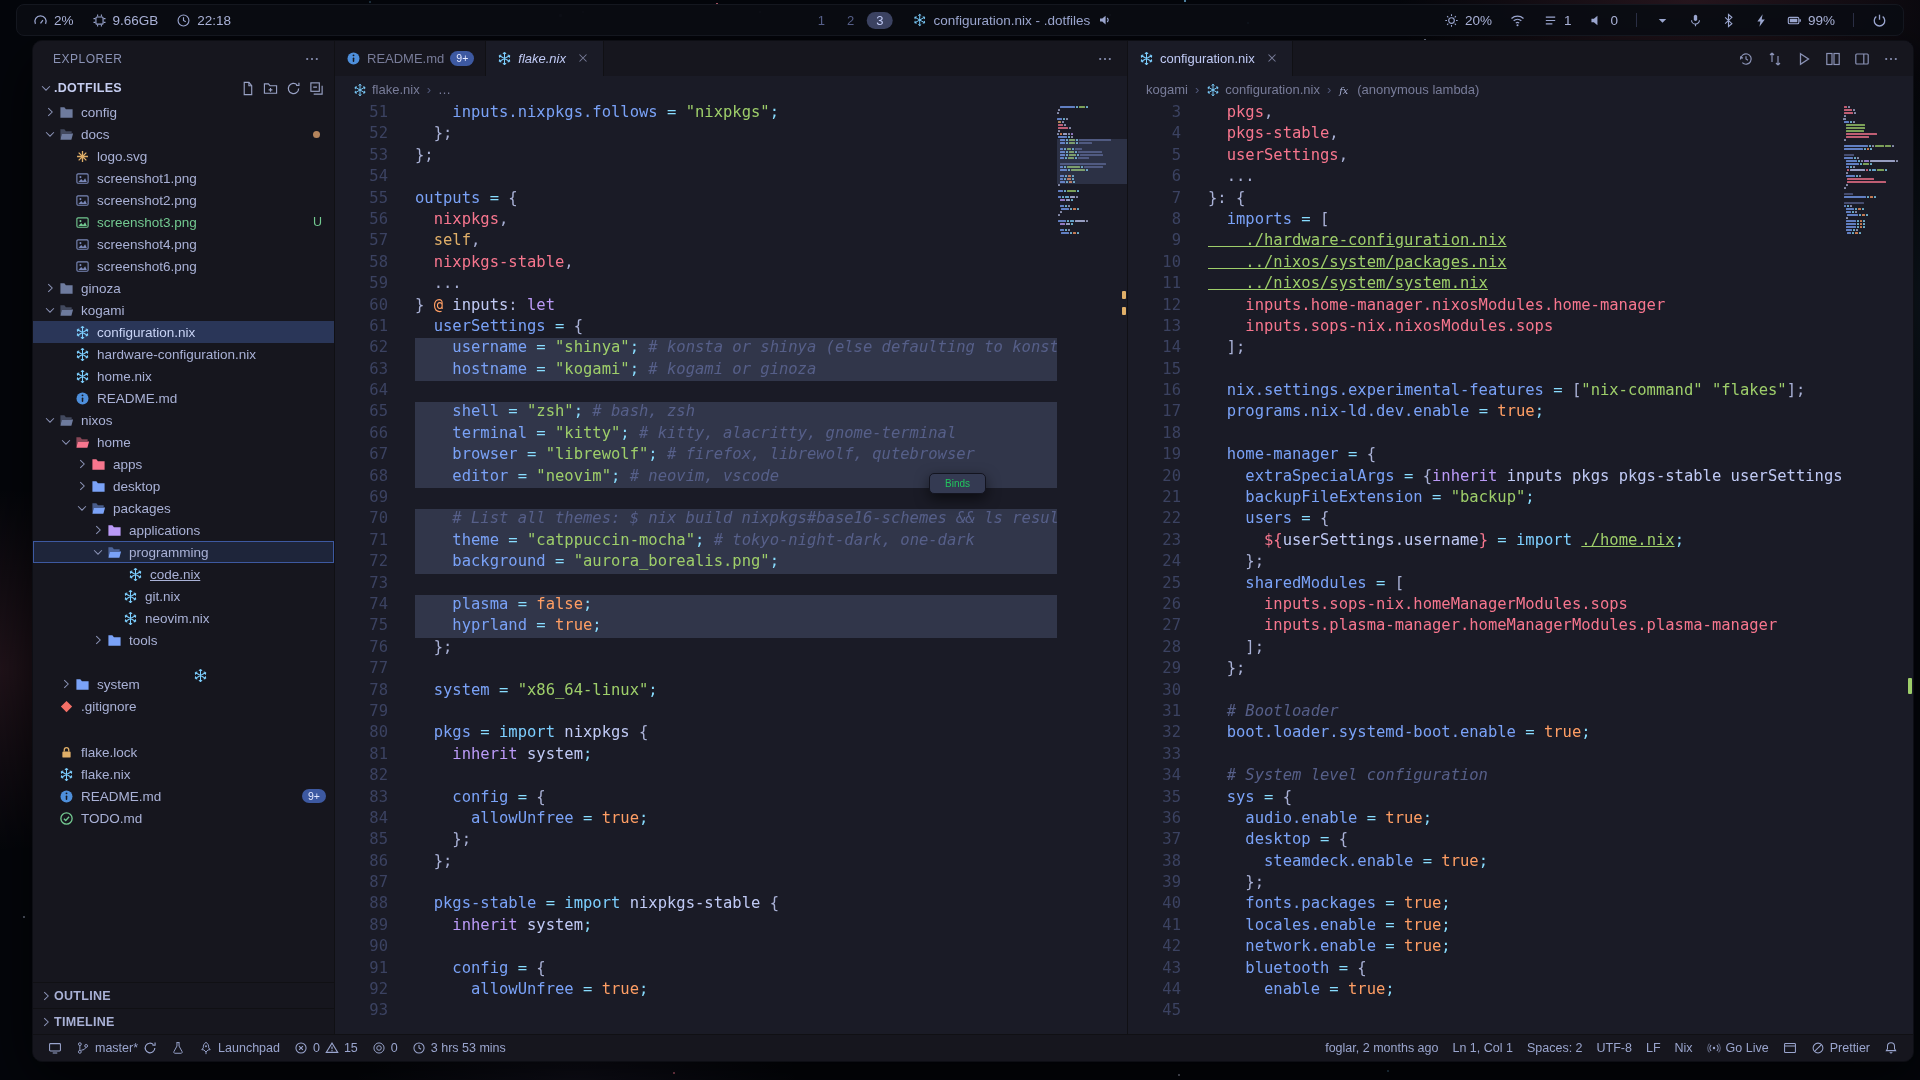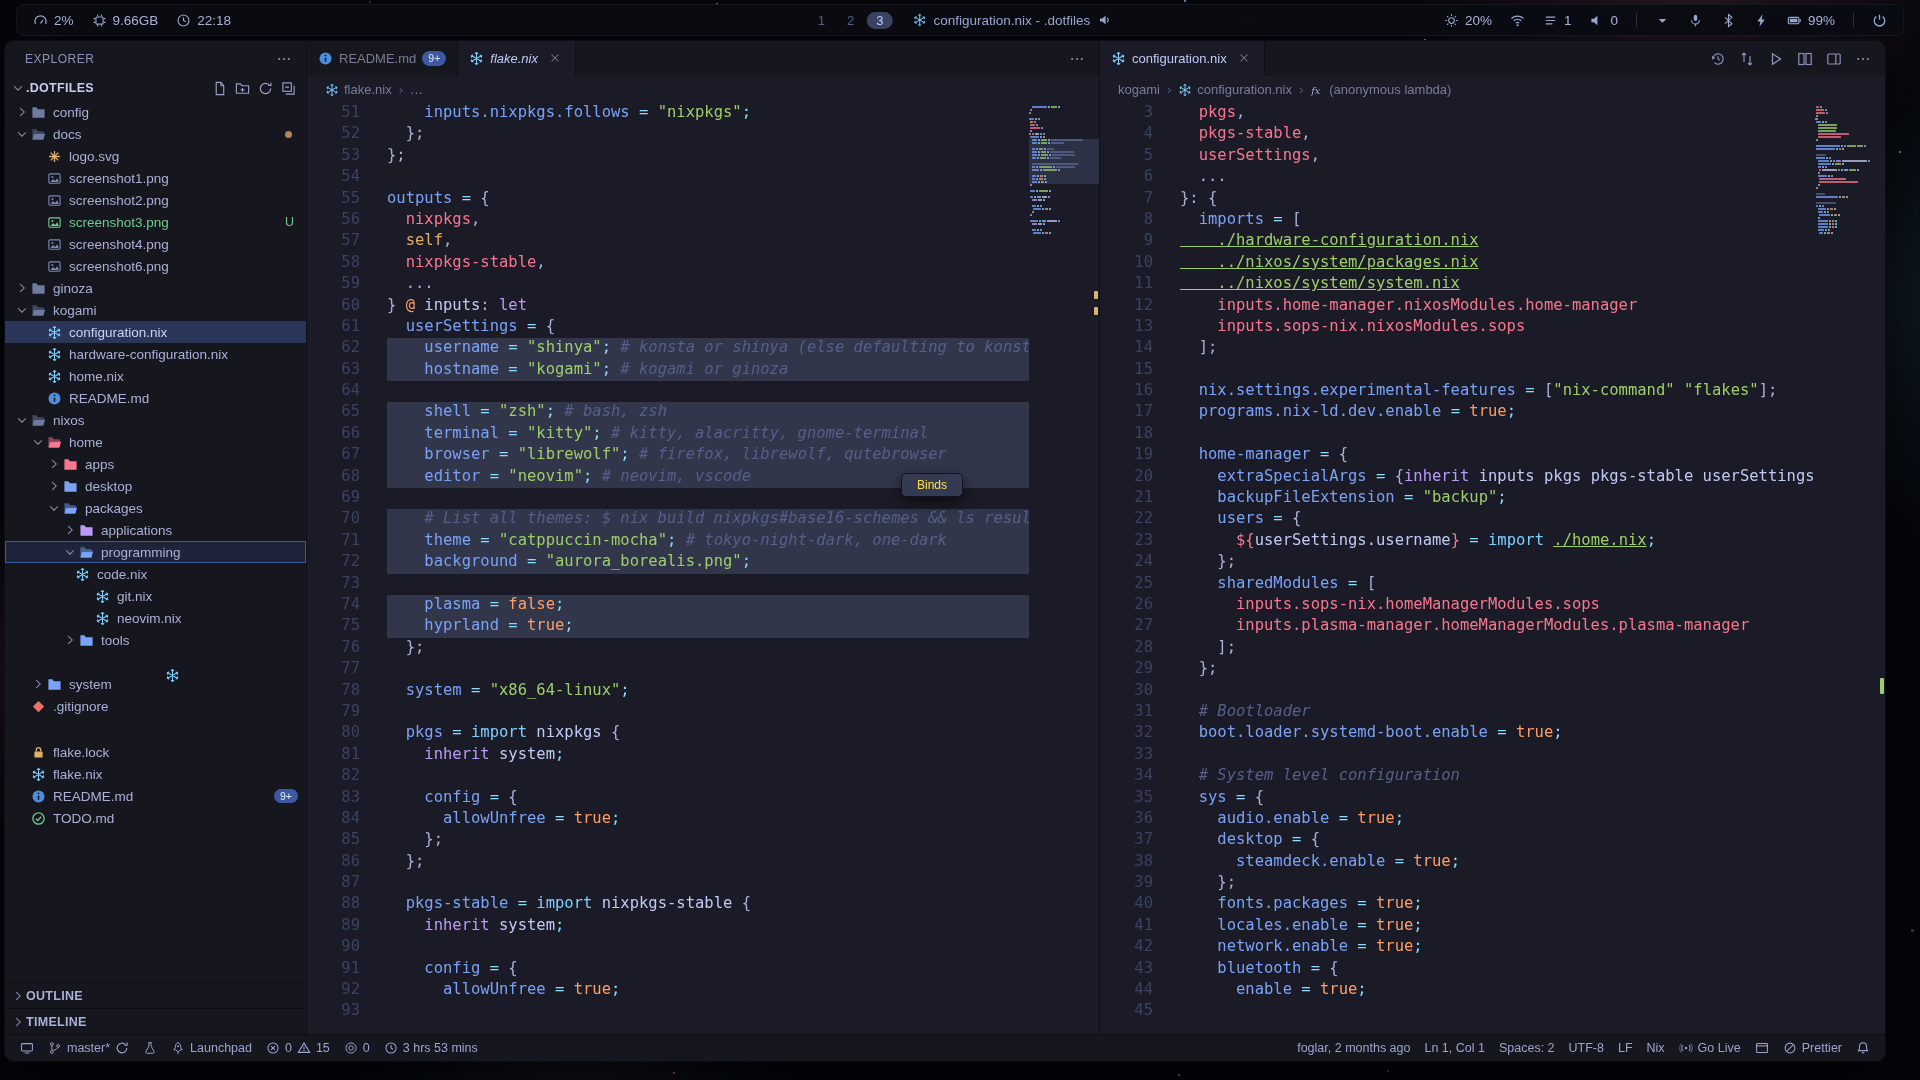--- a/index.html
+++ b/index.html
@@ -20,21 +20,21 @@
   .tb-center{position:absolute;left:50%;top:0;height:100%;transform:translateX(-50%);display:flex;align-items:center;gap:20px}
   .ws-group{display:flex;gap:4px;align-items:center}
   .ws{color:#565f89;padding:1px 9px;font-size:13px}
   .ws.active{background:#3b4261;color:#c0caf5;border-radius:10px}
   .title{display:flex;align-items:center;gap:7px;color:#9aa5ce}
   .title .icon{width:14px;height:14px;display:inline-flex;color:#7dcfff}
   .title .icon svg{width:100%;height:100%}
   .title .icon.spk{color:#9aa5ce}
 
   
-  #window{position:absolute;left:4px;top:40px;width:1880px;height:1020px;background:#16161e;border:1px solid #0d0e14;border-radius:10px;box-shadow:0 18px 60px rgba(0,0,0,.72);display:flex;flex-direction:column;overflow:hidden;z-index:2}
+  #window{position:absolute;left:32px;top:40px;width:1880px;height:1020px;background:#16161e;border:1px solid #0d0e14;border-radius:10px;box-shadow:0 18px 60px rgba(0,0,0,.72);display:flex;flex-direction:column;overflow:hidden;z-index:2}
   #main{flex:1;display:flex;min-height:0}
 
   
   #sidebar{width:301px;min-width:301px;border-right:1px solid #101014;display:flex;flex-direction:column;background:#16161e}
   .sb-title{height:35px;display:flex;align-items:center;justify-content:space-between;padding:0 14px 0 20px;color:#8a92b5;font-size:12px;letter-spacing:.5px}
   .sb-title .icon{width:16px;height:16px;display:inline-flex;color:#8a92b5}
   .sb-title .icon svg{width:100%;height:100%}
   .sb-section{height:24px;display:flex;align-items:center;padding:0 10px 0 4px;color:#c5cdf0;font-size:12.5px;font-weight:bold;letter-spacing:.3px}
   .sb-actions{margin-left:auto;display:flex;gap:8px;color:#99a2c5}
   .sb-actions span{width:15px;height:15px;display:inline-flex}
@@ -80,21 +80,21 @@
   .ln{height:21.4px;line-height:21.4px;text-align:right;padding-right:27px;color:#3b4261;font:15.5px "DejaVu Sans Mono",monospace}
   .codecol{flex:1;min-width:0;margin-right:70px;overflow:hidden}
   .line{height:21.4px;line-height:21.4px;white-space:pre;font:15.5px "DejaVu Sans Mono",monospace;color:#a9b1d6}
   .line.sel{background:rgba(115,131,175,.27)}
   .minimap{position:absolute;top:0;right:0;bottom:0;width:70px;padding-top:3px;overflow:hidden}
   .mm-line{height:2px;margin-bottom:1px;display:flex}
   .mm-sp{height:2px;flex:none}
   .mm-seg{height:2px;margin-right:1px;border-radius:.5px;opacity:.75;flex:none}
   .mm-sel{position:absolute;left:0;width:70px;background:rgba(130,150,210,.18)}
   .rmark{position:absolute;right:1px;width:4px;border-radius:1px}
-  .popup{position:absolute;left:594px;top:370px;background:#343a52;border:1px solid #13141f;border-radius:5px;padding:4px 15px;color:#fde047;font-size:12px;box-shadow:0 5px 14px rgba(0,0,0,.55);z-index:4}
+  .popup{position:absolute;left:594px;top:370px;background:#343a52;border:1px solid #13141f;border-radius:5px;padding:4px 15px;color:#22c55e;font-size:10px;box-shadow:0 5px 14px rgba(0,0,0,.55);z-index:4}
 
   
   .tk-p{color:#a9b1d6}.tk-o{color:#89ddff}.tk-a{color:#7aa2f7}.tk-s{color:#9ece6a}
   .tk-c{color:#565f89;font-style:italic}.tk-b{color:#ff9e64}.tk-r{color:#f7768e}
   .tk-y{color:#e0af68}.tk-k{color:#bb9af7}.tk-t{color:#7dcfff}.tk-w{color:#c0caf5}
   .tk-l{color:#9ece6a;text-decoration:underline}
 
   
   #statusbar{height:26px;background:#16161e;border-top:1px solid #101014;display:flex;align-items:center;justify-content:space-between;padding:0 8px;font-size:12.5px;color:#9aa5ce}
   .sb-side{display:flex;align-items:center;height:100%}
@@ -731,21 +731,21 @@
               </svg>
             </span>
             <span class="ticon" style="color: rgb(122, 162, 247);">
               <svg viewBox="0 0 16 16">
                 <path d="M1.5 2.5h4.2L7.4 4.5h6.1v2H3.2L1.5 13z" fill="currentColor" opacity=".5"></path>
                 <path d="M3 7h12l-1.8 6.5H1.5z" fill="currentColor"></path>
               </svg>
             </span>
             <span class="tlabel">programming</span>
           </div>
-          <div class="trow" style="padding-left: 52px;">
+          <div class="trow" style="padding-left: 77px; text-decoration: underline;">
             <span class="chev"></span>
             <span class="ticon" style="color: rgb(125, 207, 255);">
               <svg viewBox="0 0 16 16">
                 <g stroke="currentColor" stroke-width="1.1" fill="none">
                   <path d="M8 1.5v13M2.4 4.8l11.2 6.4M13.6 4.8L2.4 11.2M8 1.5L6.3 3M8 1.5L9.7 3M8 14.5L6.3 13M8 14.5L9.7 13M2.4 4.8l.4 2.2M2.4 4.8l2.2-.4M13.6 4.8l-.4 2.2M13.6 4.8l-2.2-.4M2.4 11.2l2.2.4M2.4 11.2l.4-2.2M13.6 11.2l-2.2.4M13.6 11.2l-.4-2.2"></path>
                 </g>
               </svg>
             </span>
             <span class="tlabel">code.nix</span>
           </div>

